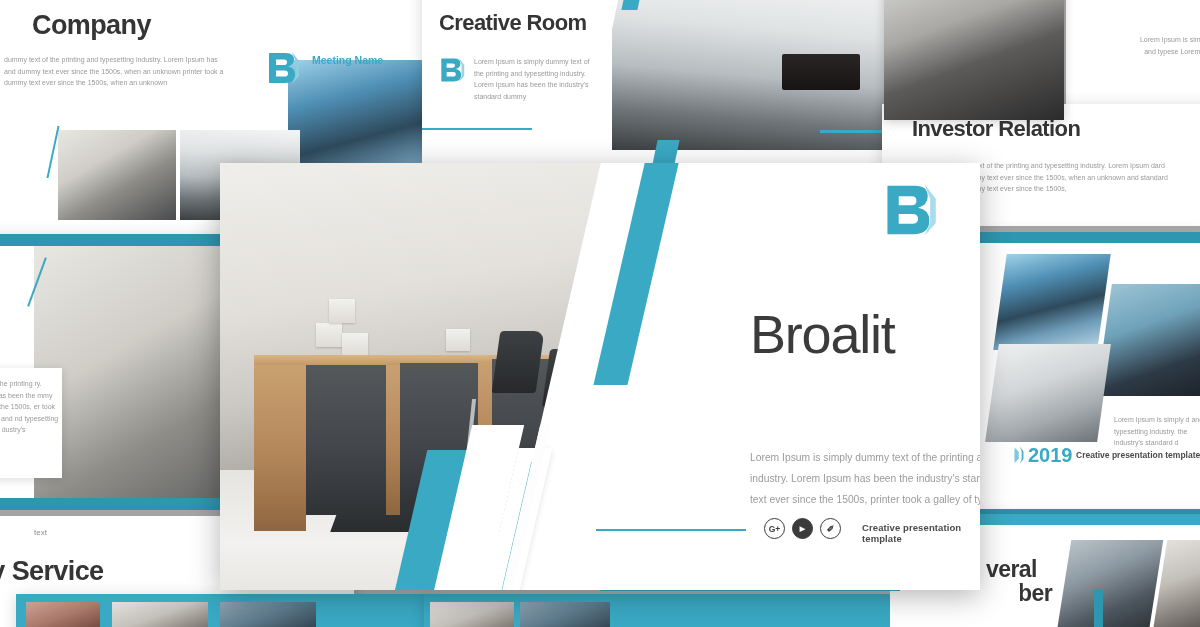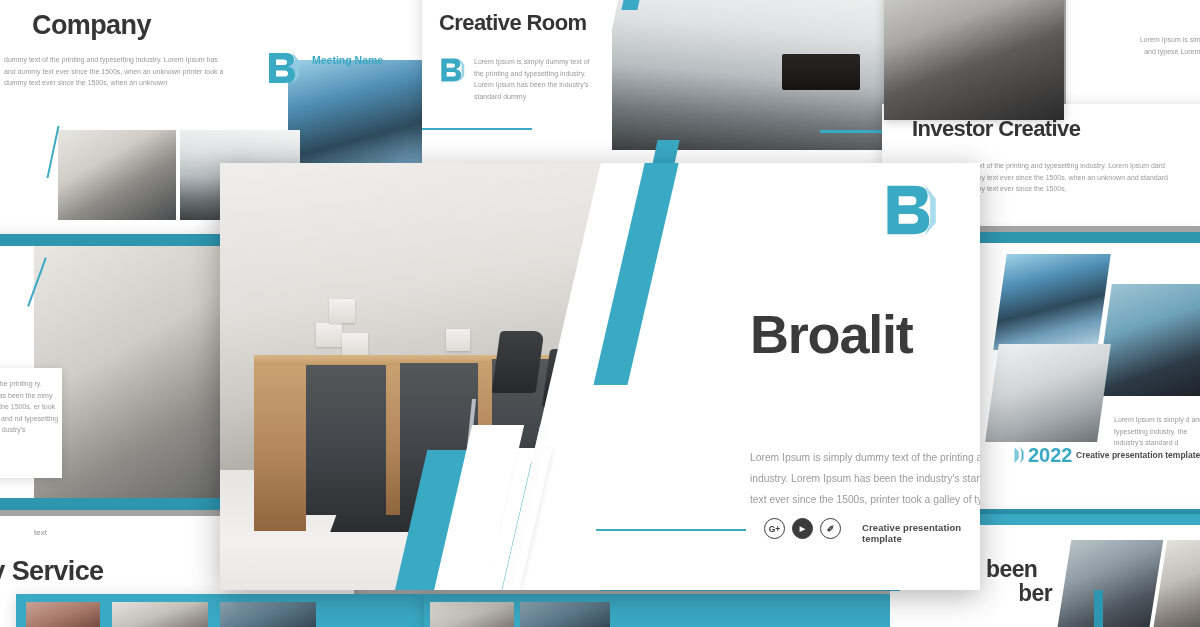--- a/index.html
+++ b/index.html
@@ -116,21 +116,21 @@
     position:absolute; bottom:-10px; left:300px;
     width:10px; height:175px;
     background:#fdfdfd;
     transform:skewX(-13deg);
   }
 
   .hero-right { position:absolute; left:470px; top:0; right:0; bottom:0; }
   .hero-logo  { position:absolute; right:42px; top:18px; }
   .hero-title {
     position:absolute; left:60px; top:140px;
-    font-size:54px; font-weight:bold; color:#3b3b3b;
+    font-size:54px; font-weight:normal; color:#3b3b3b;
     letter-spacing:-1.2px;
   }
   .hero-para {
     position:absolute; left:60px; top:284px; width:300px;
     font-size:10.3px; color:#9b9b9b; line-height:2.05;
   }
   .hero-foot { position:absolute; left:0; bottom:50px; width:100%; height:22px; }
   .foot-rule {
     position:absolute; left:-94px; top:11px; width:150px; height:2px; background:#3aa9c4;
   }
@@ -196,21 +196,21 @@
     <div class="tealbar" style="left:232px; top:158px; width:22px; height:34px; transform:skewX(-12deg);"></div>
   </div>
 
   <div class="bg-slide" style="left:1066px; top:-14px; width:200px; height:172px;">
 
     <div class="sl-body sm" style="position:absolute; right:14px; top:48px; width:118px; text-align:right;">Lorem Ipsum is simply d the printing and typese Lorem Ipsum has been sta</div>
 
   </div>
 
   <div class="bg-slide" style="left:882px; top:104px; width:340px; height:122px;">
-    <div class="sl-title" style="position:absolute; left:30px; top:12px; font-size:22px;">Investor Creative</div>
+    <div class="sl-title" style="position:absolute; left:30px; top:12px; font-size:22px;">Investor Relation</div>
     <div class="blogo" style="position:absolute; left:24px; top:62px;">
       <svg width="34" height="36" viewBox="0 0 34 36" aria-hidden="true">
         <path d="M3 3 H20 Q28 3 28 9.5 Q28 15 22 16.6 Q29 17.8 29 24.5 Q29 33 19 33 H3 Z
                  M10 9.5 V15 H18 Q21 15 21 12.2 Q21 9.5 18 9.5 Z
                  M10 20.5 V26.6 H18.5 Q22 26.6 22 23.5 Q22 20.5 18.5 20.5 Z" fill="#3aa9c4" fill-rule="evenodd"></path>
         <path d="M26 2 L33 11 L33 26 L26 34 L29.5 26 L29.5 11 Z" fill="#9ad3e4"></path>
       </svg>
     </div>
     <div class="sl-body sm" style="position:absolute; left:80px; top:56px; width:210px;">my text of the printing and typesetting industry. Lorem Ipsum dard dummy text ever since the 1500s, when an unknown and standard dummy text ever since the 1500s,</div>
   </div>
@@ -222,28 +222,28 @@
     <div class="photo ph-glass" style="left:22px; top:22px; width:104px; height:96px; transform:skewX(-8deg);"></div>
     <div class="photo ph-man-desk" style="left:126px; top:52px; width:116px; height:112px; transform:skewX(-8deg);"></div>
     <div class="photo ph-woman" style="left:14px; top:112px; width:112px; height:98px; transform:skewX(-8deg);"></div>
     <div class="sl-body sm" style="position:absolute; left:136px; top:182px; width:92px;">Lorem Ipsum is simply d and typesetting industry. the industry's standard d</div>
     <div class="blogo" style="position:absolute; left:28px; top:212px; opacity:.9;">
       <svg width="18" height="22" viewBox="0 0 34 36" aria-hidden="true">
         <path d="M26 2 L33 11 L33 26 L26 34 L29.5 26 L29.5 11 Z" fill="#3aa9c4"></path>
         <path d="M16 4 L24 12 L24 25 L16 33 Z" fill="#6ec3da"></path>
       </svg>
     </div>
-    <div class="accent-text" style="position:absolute; left:50px; top:212px; font-size:20px;">2022</div>
+    <div class="accent-text" style="position:absolute; left:50px; top:212px; font-size:20px;">2019</div>
     <div style="position:absolute; left:98px; top:218px; font-size:8.5px; font-weight:bold; color:#4a4a4a;">Creative presentation template</div>
     <div class="tealbar dark" style="left:0; bottom:0; width:100%; height:11px;"></div>
   </div>
 
   <div class="bg-slide" style="left:908px; top:514px; width:310px; height:118px;">
     <div class="tealbar" style="left:22px; top:0; width:100%; height:11px;"></div>
-    <div class="sl-title" style="position:absolute; left:78px; top:42px; font-size:23px;">been</div>
+    <div class="sl-title" style="position:absolute; left:78px; top:42px; font-size:23px;">veral</div>
     <div class="sl-title" style="position:absolute; left:78px; top:66px; font-size:23px;">ember</div>
     <div class="photo ph-portrait" style="left:156px; top:26px; width:92px; height:92px; transform:skewX(-9deg);"></div>
     <div class="photo ph-people" style="left:252px; top:26px; width:58px; height:92px; transform:skewX(-9deg);"></div>
   </div>
   <div style="position:absolute; left:900px; top:556px; font-size:8px; color:#8e8e8e;">emplate</div>
 
   <div class="bg-slide" style="left:-76px; top:234px; width:420px; height:276px;">
     <div class="tealbar dark" style="left:36px; top:0; width:100%; height:12px;"></div>
     <div class="photo ph-office" style="left:110px; top:12px; width:310px; height:258px;"></div>
     <div style="position:absolute; left:112px; top:22px; width:2px; height:52px;

